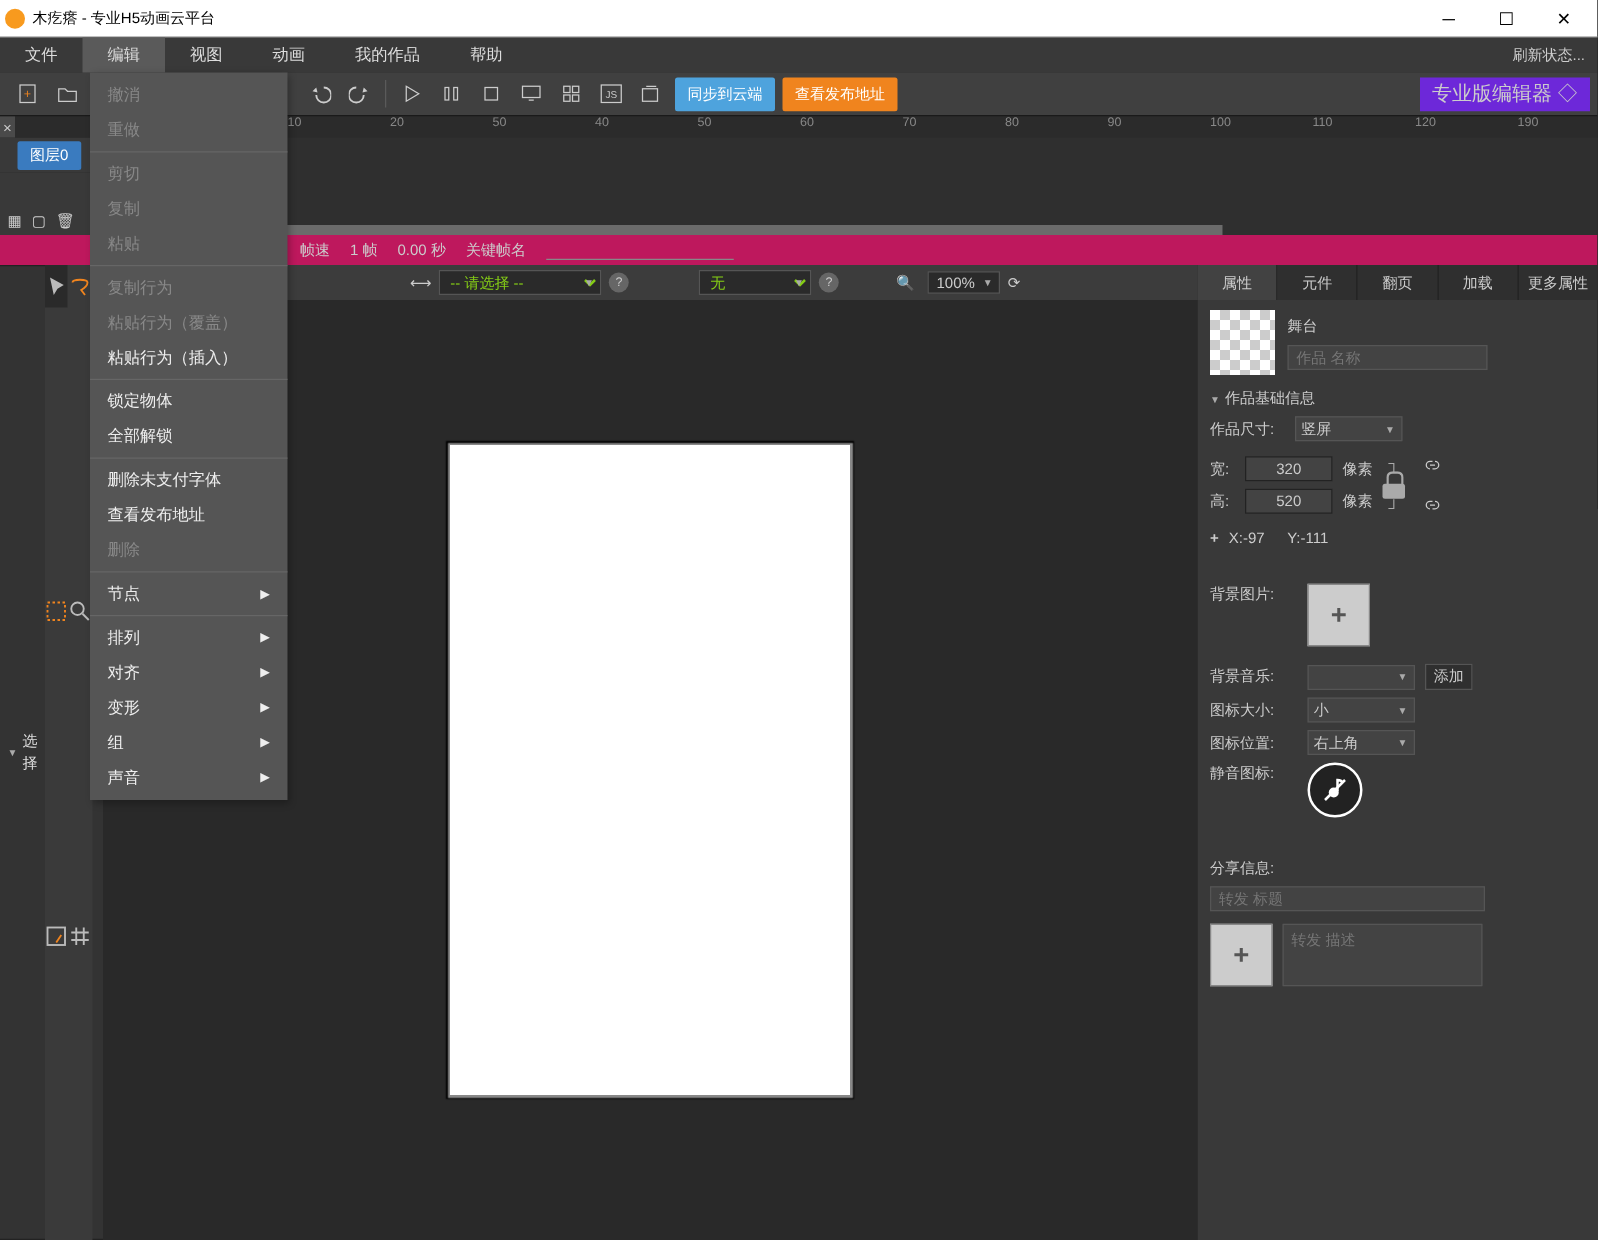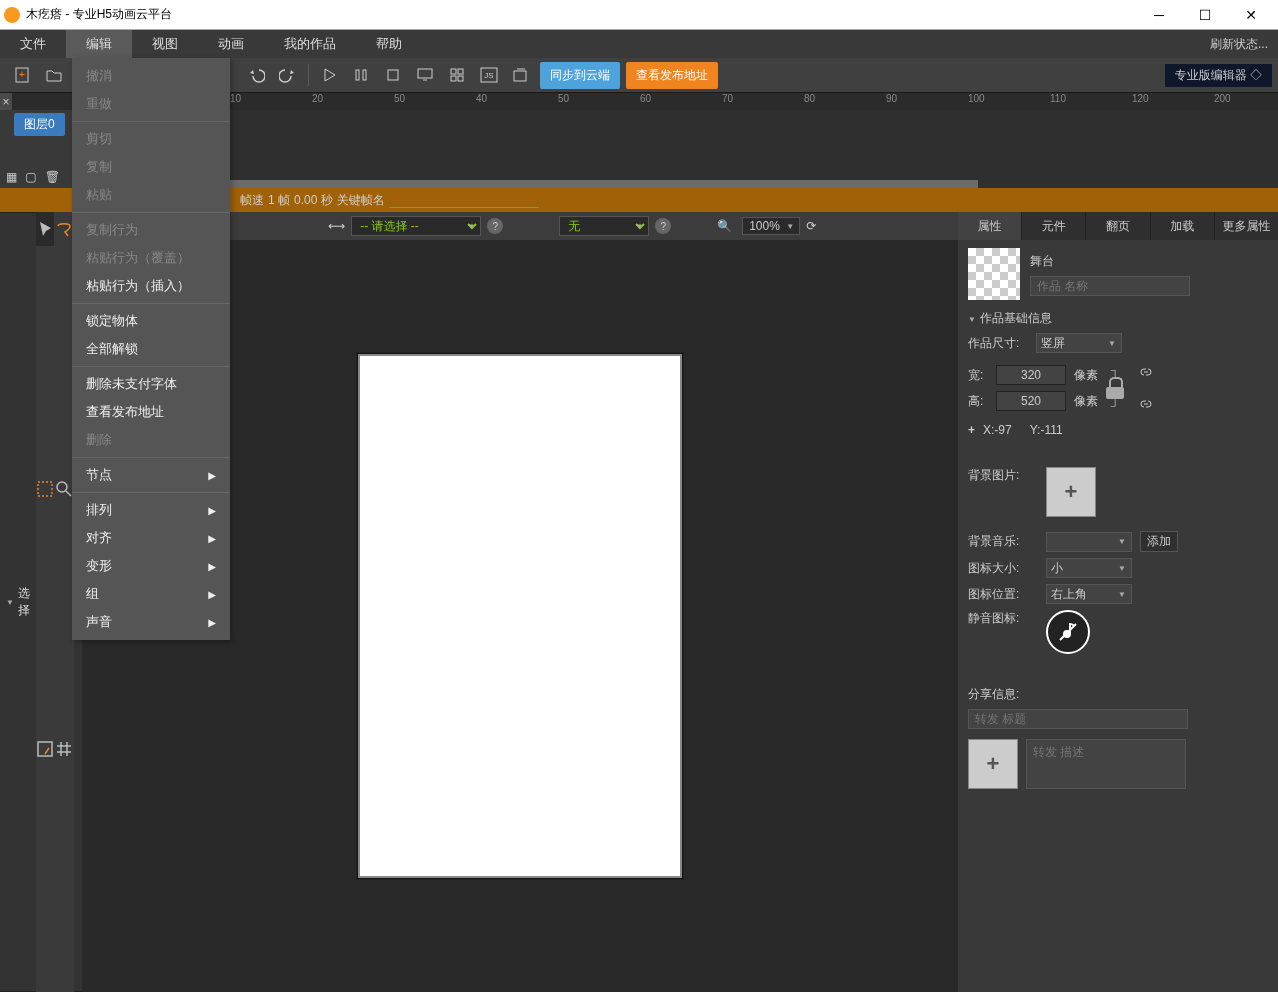--- a/index.html
+++ b/index.html
@@ -18,32 +18,32 @@
     .menubar .mitem.active { background: #5a5a5a; }
     .menubar .status { margin-left: auto; padding: 0 10px; display: flex; align-items: center; color: #ccc; font-size: 12px; }
 
     
     .toolbar { height: 34px; background: #404040; display: flex; align-items: center; }
     .tbn { width: 28px; height: 28px; display: flex; align-items: center; justify-content: center; color: #ccc; margin: 0 2px; }
     .tsep { width: 1px; height: 22px; background: #5a5a5a; margin: 0 4px; }
     .tbtn { padding: 5px 10px; color: #fff; font-size: 12px; margin: 0 3px; border-radius: 2px; }
     .tbtn.blue { background: #4ea3dd; }
     .tbtn.orange { background: #f0841e; }
-    .teditor { background: #0f172a; padding: 3px 10px; font-size: 12px; margin-left: auto; margin-right: 6px; }
+    .teditor { background: #6d28d9; padding: 3px 10px; font-size: 16px; margin-left: auto; margin-right: 6px; }
 
     
     .ruler { height: 18px; background: #2b2b2b; position: relative; border-top: 1px solid #1a1a1a; overflow: hidden; }
     .ruler-tick { position: absolute; top: 0; color: #888; font-size: 10px; }
     .layerbar { height: 28px; background: #393939; display: flex; align-items: center; }
     .layertab { background: #3a7bbf; color: #fff; padding: 3px 10px; font-size: 12px; margin-left: 14px; border-radius: 2px;}
     .layerbar-right { flex: 1; background: #2f2f2f; height: 100%; margin-left: 8px; border-left: 3px solid #f0841e; }
     .layerctrl { height: 50px; background: #393939; display: flex; align-items: center; }
     .layerctrl .track { flex: 1; height: 100%; background: #2f2f2f; position: relative; margin-left: 8px;}
     .layerctrl .scrub { position:absolute; bottom:0; left:0; right:300px; height:8px; background:#6b6b6b; }
-    .frameinfo { height: 24px; background: #a16207; display: flex; align-items: center; gap: 4px; padding-left: 100px; font-size: 12px; color: #ccc; }
+    .frameinfo { height: 24px; background: #be185d; display: flex; align-items: center; gap: 16px; padding-left: 100px; font-size: 12px; color: #ccc; }
     .frameinfo .kfinput { background: none; border: none; border-bottom: 1px solid #888; height: 16px; width: 150px; }
 
     
     .mainrow { display: flex; height: calc(992px - 30px - 28px - 34px - 18px - 28px - 50px - 24px); }
     .sidebar { width: 82px; background: #3a3a3a; display: flex; flex-direction: row; overflow-y: auto; }
     .sidecat { background: #333; padding: 4px 6px; font-size: 12px; color: #ddd; display: flex; align-items: center; border-top: 1px solid #222; border-bottom: 1px solid #222;}
     .sidecat::before { content: "▼"; font-size: 8px; margin-right: 4px; color: #aaa; }
     .toolgrid { display: grid; grid-template-columns: 1fr 1fr; }
     .toolcell { height: 34px; display: flex; align-items: center; justify-content: center; color: #bbb; }
     .toolcell.active { background: #2a2a2a; }
@@ -202,21 +202,21 @@
     <div class="ruler-tick" style="left: 394px;">50</div>
     <div class="ruler-tick" style="left: 476px;">40</div>
     <div class="ruler-tick" style="left: 558px;">50</div>
     <div class="ruler-tick" style="left: 640px;">60</div>
     <div class="ruler-tick" style="left: 722px;">70</div>
     <div class="ruler-tick" style="left: 804px;">80</div>
     <div class="ruler-tick" style="left: 886px;">90</div>
     <div class="ruler-tick" style="left: 968px;">100</div>
     <div class="ruler-tick" style="left: 1050px;">110</div>
     <div class="ruler-tick" style="left: 1132px;">120</div>
-    <div class="ruler-tick" style="left: 1214px;">200</div>
+    <div class="ruler-tick" style="left: 1214px;">190</div>
   </div>
 
 <div class="layerbar">
   <div class="layertab">图层0</div>
   <div class="layerbar-right"></div>
 </div>
 <div class="layerctrl">
   <div style="width:82px;display:flex;align-items:flex-end;height:100%;padding:4px 6px;gap:8px;">
     <span>▦</span>
     <span>▢</span>

